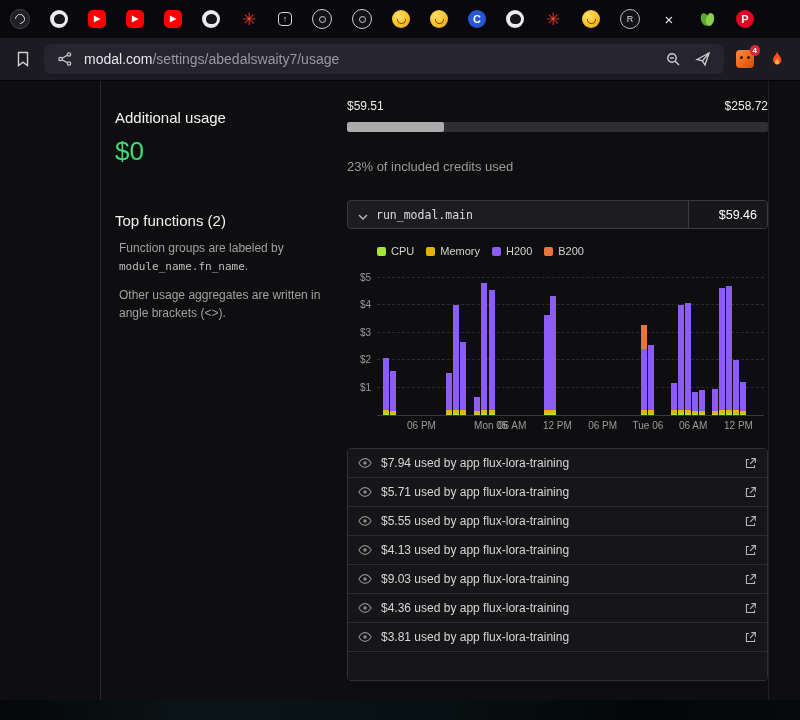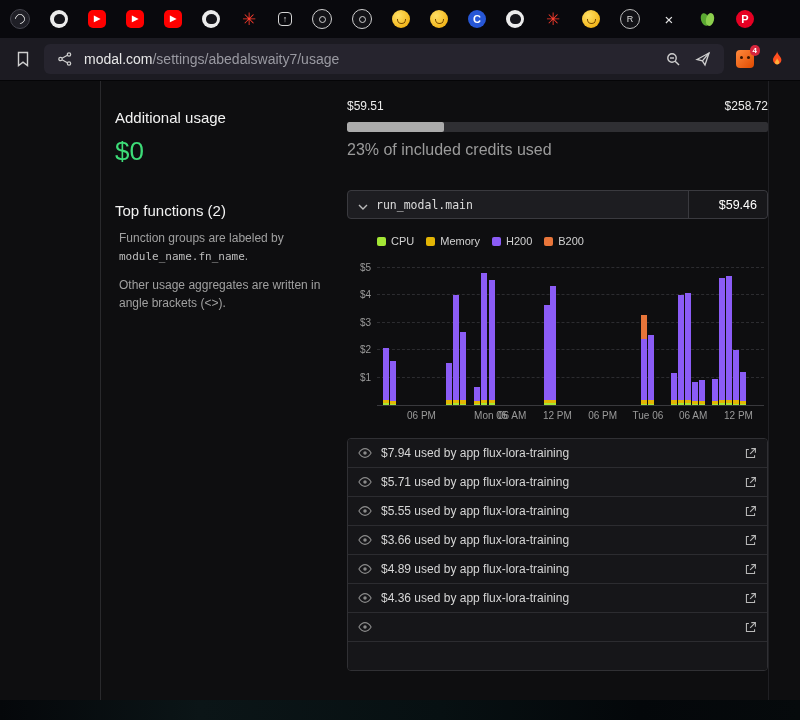--- a/index.html
+++ b/index.html
@@ -43,21 +43,21 @@
   .window{display:flex;height:620px;background:#0e0e10}
   .gutter{width:100px;flex:0 0 auto;border-right:1px solid #29292c}
   .main{flex:1;padding:16px 32px 0 14px;position:relative;overflow:hidden;min-width:0}
   .main::after{content:"";position:absolute;top:0;bottom:0;right:31px;width:1px;background:#202024}
   .grid{display:grid;grid-template-columns:216px 1fr;column-gap:16px}
   .sec-title{font-size:15px;font-weight:500;color:#f2f2f2;margin:12px 0 0}
   .amount{font-size:26px;line-height:1;color:#3ddc78;margin-top:12px;font-weight:400}
   .p-head{display:flex;justify-content:space-between;font-size:12px;color:#ececec;margin-top:2px}
   .p-track{margin-top:9px;height:10px;background:#2f2f33;border-radius:2px;overflow:hidden}
   .p-fill{height:100%;background:#ababab;border-radius:2px}
-  .p-cap{margin-top:9px;font-size:16px;color:#9b9b9b}
+  .p-cap{margin-top:27px;font-size:13px;color:#9b9b9b}
   .sec2{margin-top:26px}
   .desc{font-size:12px;color:#a0a0a0;line-height:1.5;margin:10px 4px 0}
   .desc code{font-family:"DejaVu Sans Mono",monospace;font-size:11px;color:#bdbdbd}
 
   .group-header{display:flex;align-items:center;height:27px;background:#1d1d21;border:1px solid #3a3a3f;border-radius:4px;padding-left:10px;gap:8px;cursor:pointer}
   .gname{font-family:"DejaVu Sans Mono",monospace;font-size:11.5px;color:#dcdcdc}
   .gamount{margin-left:auto;align-self:stretch;display:flex;align-items:center;justify-content:flex-end;padding:0 10px;
            border-left:1px solid #3a3a3f;font-size:12.5px;color:#fff;min-width:58px;background:#17171a;border-radius:0 4px 4px 0}
 
   
@@ -395,37 +395,37 @@
                   </svg>
                 </span>
               </div>
               <div class="usage-row">
                 <span class="eye">
                   <svg width="14" height="14" viewBox="0 0 16 16">
                     <path d="M1 8s3-5 7-5 7 5 7 5-3 5-7 5-7-5-7-5z" fill="none" stroke="#8a8a8a" stroke-width="1.2"></path>
                     <circle cx="8" cy="8" r="2" fill="#8a8a8a"></circle>
                   </svg>
                 </span>
-                <span class="row-text">$3.66 used by app flux-lora-training</span>
-                <span class="ext">
-                  <svg width="13" height="13" viewBox="0 0 16 16" fill="none" stroke="#b9b9b9" stroke-width="1.3">
-                    <path d="M6 3H3v10h10v-3"></path>
-                    <path d="M9 2h5v5"></path>
-                    <path d="M14 2L7.5 8.5"></path>
-                  </svg>
-                </span>
-              </div>
-              <div class="usage-row">
-                <span class="eye">
-                  <svg width="14" height="14" viewBox="0 0 16 16">
-                    <path d="M1 8s3-5 7-5 7 5 7 5-3 5-7 5-7-5-7-5z" fill="none" stroke="#8a8a8a" stroke-width="1.2"></path>
-                    <circle cx="8" cy="8" r="2" fill="#8a8a8a"></circle>
-                  </svg>
-                </span>
-                <span class="row-text">$4.89 used by app flux-lora-training</span>
+                <span class="row-text">$4.13 used by app flux-lora-training</span>
+                <span class="ext">
+                  <svg width="13" height="13" viewBox="0 0 16 16" fill="none" stroke="#b9b9b9" stroke-width="1.3">
+                    <path d="M6 3H3v10h10v-3"></path>
+                    <path d="M9 2h5v5"></path>
+                    <path d="M14 2L7.5 8.5"></path>
+                  </svg>
+                </span>
+              </div>
+              <div class="usage-row">
+                <span class="eye">
+                  <svg width="14" height="14" viewBox="0 0 16 16">
+                    <path d="M1 8s3-5 7-5 7 5 7 5-3 5-7 5-7-5-7-5z" fill="none" stroke="#8a8a8a" stroke-width="1.2"></path>
+                    <circle cx="8" cy="8" r="2" fill="#8a8a8a"></circle>
+                  </svg>
+                </span>
+                <span class="row-text">$9.03 used by app flux-lora-training</span>
                 <span class="ext">
                   <svg width="13" height="13" viewBox="0 0 16 16" fill="none" stroke="#b9b9b9" stroke-width="1.3">
                     <path d="M6 3H3v10h10v-3"></path>
                     <path d="M9 2h5v5"></path>
                     <path d="M14 2L7.5 8.5"></path>
                   </svg>
                 </span>
               </div>
               <div class="usage-row">
                 <span class="eye">
@@ -443,20 +443,21 @@
                   </svg>
                 </span>
               </div>
               <div class="usage-row">
                 <span class="eye">
                   <svg width="14" height="14" viewBox="0 0 16 16">
                     <path d="M1 8s3-5 7-5 7 5 7 5-3 5-7 5-7-5-7-5z" fill="none" stroke="#8a8a8a" stroke-width="1.2"></path>
                     <circle cx="8" cy="8" r="2" fill="#8a8a8a"></circle>
                   </svg>
                 </span>
+                <span class="row-text">$3.81 used by app flux-lora-training</span>
                 <span class="ext">
                   <svg width="13" height="13" viewBox="0 0 16 16" fill="none" stroke="#b9b9b9" stroke-width="1.3">
                     <path d="M6 3H3v10h10v-3"></path>
                     <path d="M9 2h5v5"></path>
                     <path d="M14 2L7.5 8.5"></path>
                   </svg>
                 </span>
               </div>
               <div class="usage-row"></div>
             </div>

